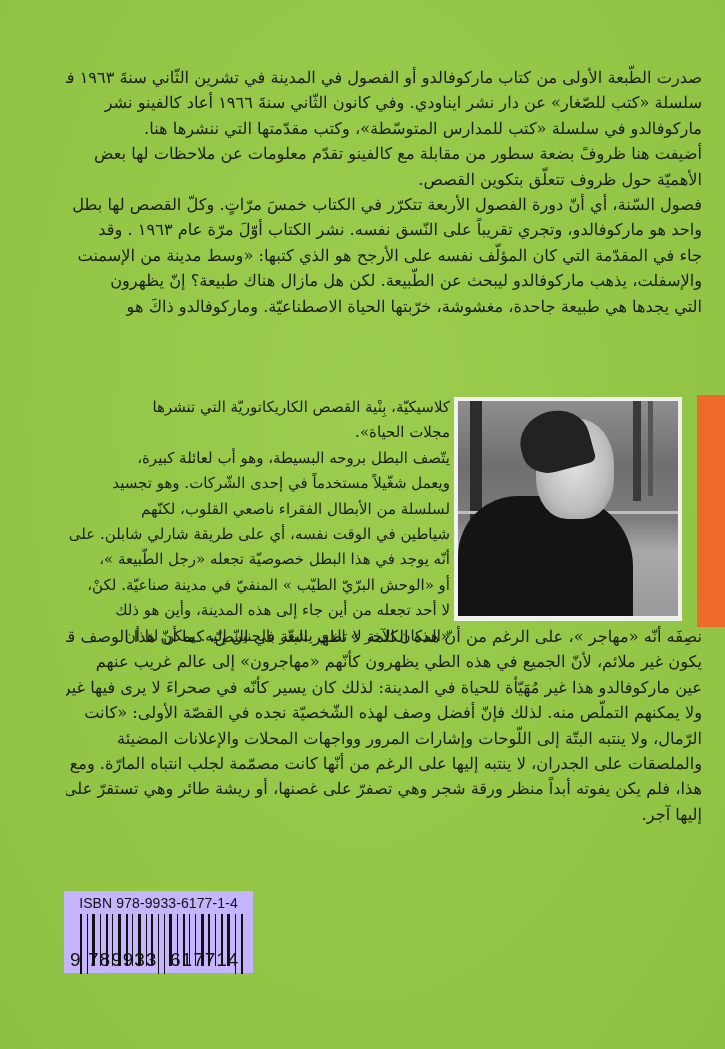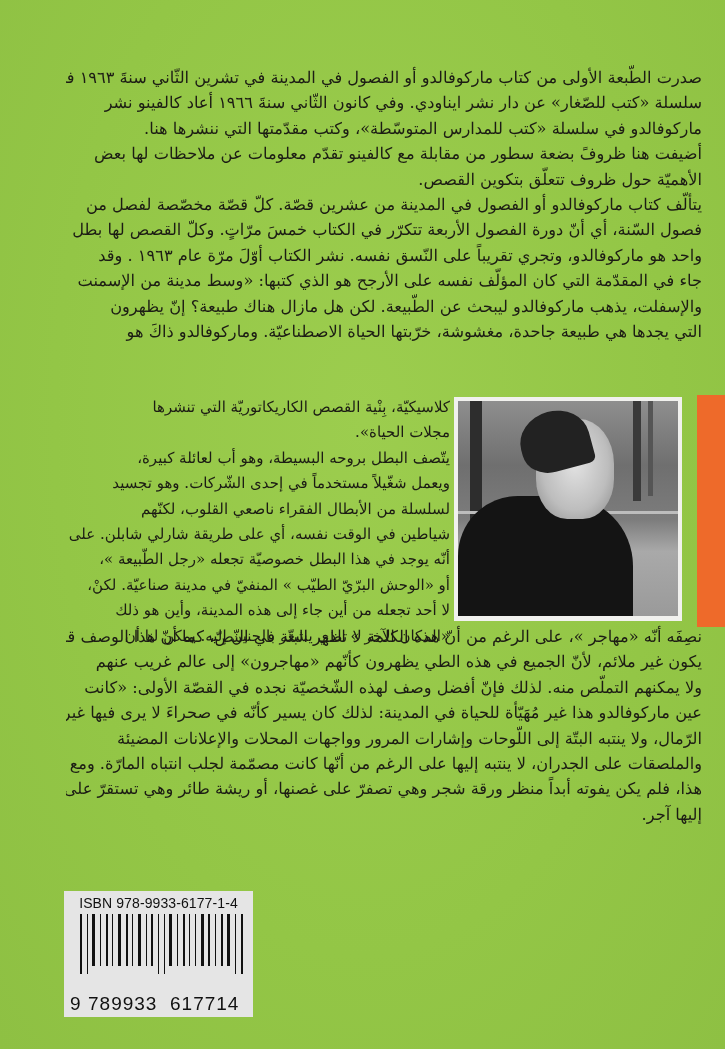--- a/index.html
+++ b/index.html
@@ -76,22 +76,22 @@
       top: 395px;
       width: 28px;
       height: 232px;
       background: #ee6a2a;
     }
     .barcode-box {
       position: absolute;
       left: 64px;
       top: 891px;
       width: 189px;
-      height: 126px;
-      background: #e5e5e5;
+      height: 82px;
+      background: #c4b5fd;
       padding: 4px 6px 0 6px;
       font-family: "Liberation Sans", "DejaVu Sans", sans-serif;
       color: #111;
     }
     .isbn-text {
       font-size: 14px;
       text-align: center;
       letter-spacing: 0.1px;
       line-height: 16px;
     }
@@ -125,21 +125,20 @@
     <p>
       <span class="line">صدرت الطّبعة الأولى من كتاب ماركوفالدو أو الفصول في المدينة في تشرين الثّاني سنةَ ١٩٦٣ في</span>
       <span class="line">سلسلة «كتب للصّغار» عن دار نشر ايناودي. وفي كانون الثّاني سنةَ ١٩٦٦ أعاد كالفينو نشر</span>
       <span class="line">ماركوفالدو في سلسلة «كتب للمدارس المتوسّطة»، وكتب مقدّمتها التي ننشرها هنا.</span>
     </p>
     <p>
       <span class="line">أضيفت هنا ظروفً بضعة سطور من مقابلة مع كالفينو تقدّم معلومات عن ملاحظات لها بعض</span>
       <span class="line">الأهميّة حول ظروف تتعلّق بتكوين القصص.</span>
     </p>
     <p>
-      <span class="line">يتألّف كتاب ماركوفالدو أو الفصول في المدينة من عشرين قصّة. كلّ قصّة مخصّصة لفصل من</span>
       <span class="line">فصول السّنة، أي أنّ دورة الفصول الأربعة تتكرّر في الكتاب خمسَ مرّاتٍ. وكلّ القصص لها بطل</span>
       <span class="line">واحد هو ماركوفالدو، وتجري تقريباً على النّسق نفسه. نشر الكتاب أوّلَ مرّة عام ١٩٦٣ . وقد</span>
       <span class="line">جاء في المقدّمة التي كان المؤلّف نفسه على الأرجح هو الذي كتبها: «وسط مدينة من الإسمنت</span>
       <span class="line">والإسفلت، يذهب ماركوفالدو ليبحث عن الطّبيعة. لكن هل مازال هناك طبيعة؟ إنّ يظهرون</span>
       <span class="line">التي يجدها هي طبيعة جاحدة، مغشوشة، خرّبتها الحياة الاصطناعيّة. وماركوفالدو ذاكَ هو</span>
     </p>
   </div>
 
   <div id="block-wrap">
     <p>
@@ -169,22 +168,22 @@
       <div class="hair"></div>
     </div>
   </div>
 
   <div class="orange-tab"></div>
 
   <div id="block-bottom" class="text-block">
     <p>
       <span class="line">نصِفَه أنّه «مهاجر »، على الرغم من أنّ هذه الكلمة لا تظهر البتّة في النّصّ، كما أنّ هذا الوصف قد</span>
       <span class="line">يكون غير ملائم، لأنّ الجميع في هذه الطي يظهرون كأنّهم «مهاجرون» إلى عالم غريب عنهم</span>
+      <span class="line">عين ماركوفالدو هذا غير مُهَيّأة للحياة في المدينة: لذلك كان يسير كأنّه في صحراءَ لا يرى فيها غير</span>
       <span class="line">ولا يمكنهم التملّص منه. لذلك فإنّ أفضل وصف لهذه الشّخصيّة نجده في القصّة الأولى: «كانت</span>
-      <span class="line">عين ماركوفالدو هذا غير مُهَيّأة للحياة في المدينة: لذلك كان يسير كأنّه في صحراءَ لا يرى فيها غير</span>
       <span class="line">الرّمال، ولا ينتبه البتّة إلى اللّوحات وإشارات المرور وواجهات المحلات والإعلانات المضيئة</span>
       <span class="line">والملصقات على الجدران، لا ينتبه إليها على الرغم من أنّها كانت مصمّمة لجلب انتباه المارّة. ومع</span>
       <span class="line">هذا، فلم يكن يفوته أبداً منظر ورقة شجر وهي تصفرّ على غصنها، أو ريشة طائر وهي تستقرّ على</span>
       <span class="line">إليها آجر.</span>
     </p>
   </div>
 
   <div class="barcode-box">
     <div class="isbn-text">ISBN 978-9933-6177-1-4</div>
     <div class="bars">

